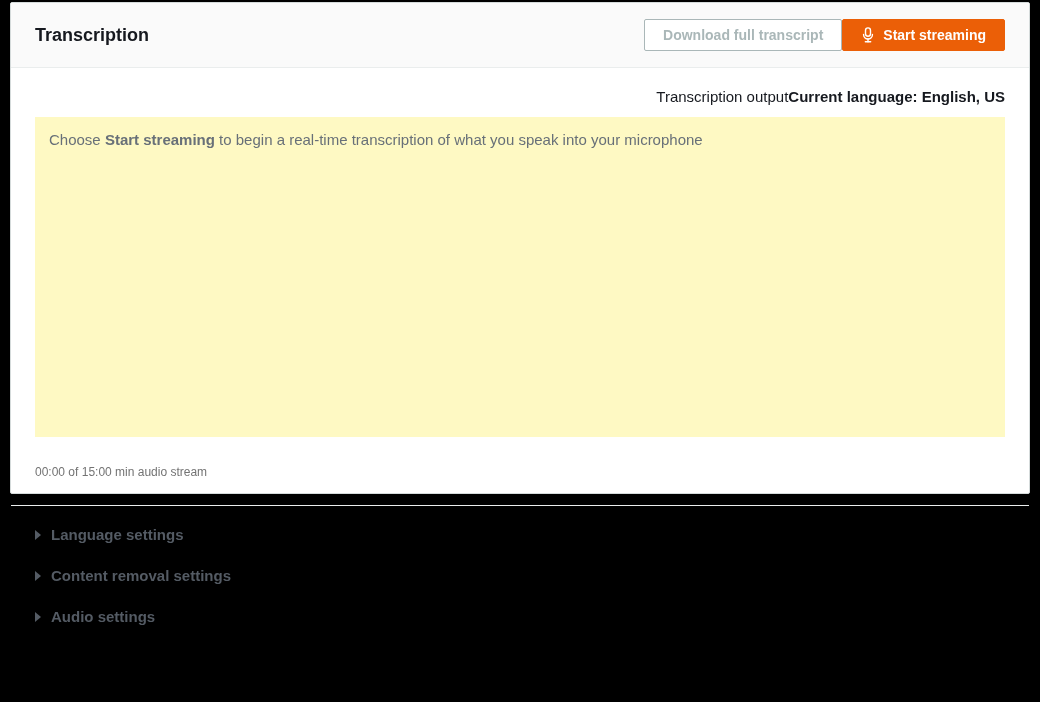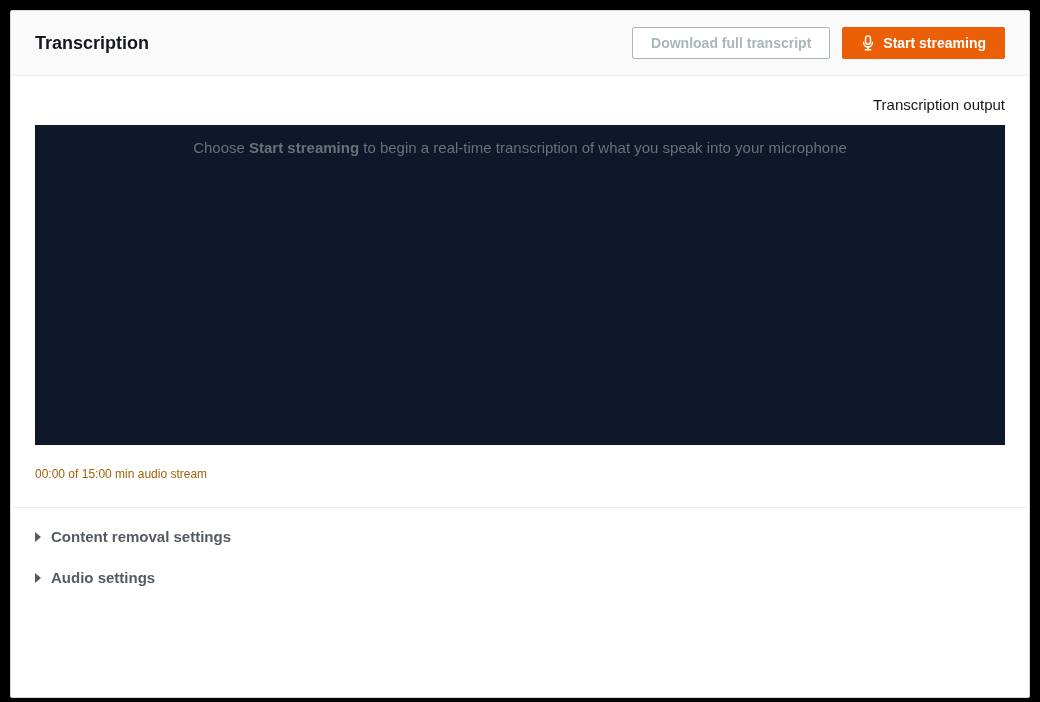--- a/index.html
+++ b/index.html
@@ -6,41 +6,41 @@
   body {
     font-family: "Amazon Ember", "Helvetica Neue", Arial, sans-serif;
     background: #000;
     width: 1040px;
     height: 702px;
     overflow: hidden;
   }
   .frame {
     position: absolute;
     left: 10px;
-    top: 10px;
+    top: 2px;
     width: 1020px;
-    height: 688px;
+    height: 492px;
     background: #fff;
     border: 1px solid #d5dbdb;
     border-radius: 2px;
   }
   .header {
     display: flex;
     align-items: center;
     justify-content: space-between;
     padding: 16px 24px;
     background: #fafafa;
     border-bottom: 1px solid #eaeded;
   }
   .header h1 {
     font-size: 18px;
     font-weight: 700;
     color: #16191f;
   }
-  .header-buttons { display: flex; gap: 12px; }
+  .header-buttons { display: flex; }
   .btn {
     display: inline-flex;
     align-items: center;
     gap: 8px;
     height: 32px;
     padding: 0 18px;
     font-size: 14px;
     font-weight: 700;
     border-radius: 2px;
     cursor: pointer;
@@ -68,35 +68,34 @@
     font-size: 15px;
     font-weight: 400;
     color: #16191f;
   }
   .output-head .right {
     font-size: 15px;
     font-weight: 700;
     color: #16191f;
   }
   .output-box {
-    background: #0f172a;
+    background: #fef9c3;
     width: 100%;
     height: 320px;
     padding: 14px 14px;
-    text-align: center;
   }
   .placeholder {
     font-size: 15px;
     color: #687078;
   }
   .placeholder .bold { font-weight: 700; }
   .timer {
     font-size: 12px;
-    color: #a16207;
-    margin-top: 22px;
+    color: #737373;
+    margin-top: 28px;
   }
   .divider { border-top: 1px solid #eaeded; margin-top: 18px; }
   .sections { padding: 8px 24px 24px; }
   .section-row {
     display: flex;
     align-items: center;
     gap: 10px;
     padding: 12px 0;
     cursor: pointer;
   }
@@ -132,34 +131,43 @@
           </svg>
         </span>
         <span>Start streaming</span>
       </button>
     </div>
   </div>
 
   <div class="panel">
     <div class="output-head">
       <div class="left">Transcription output</div>
+      <div class="right">
+        <span>Current language:</span>
+        <span> </span>
+        <span>English, US</span>
+      </div>
     </div>
     <div class="output-box">
       <div class="placeholder">
         <span>Choose </span><span class="bold">Start streaming</span><span> to begin a real-time transcription of what you speak into your microphone</span>
       </div>
     </div>
     <div class="timer">00:00 of 15:00 min audio stream</div>
   </div>
 
   <div class="divider"></div>
 
   <div class="sections">
     <div class="section-row">
       <span class="caret"></span>
+      <span class="label">Language settings</span>
+    </div>
+    <div class="section-row">
+      <span class="caret"></span>
       <span class="label">Content removal settings</span>
     </div>
     <div class="section-row">
       <span class="caret"></span>
       <span class="label">Audio settings</span>
     </div>
   </div>
 </div>
 
 </body></html>

